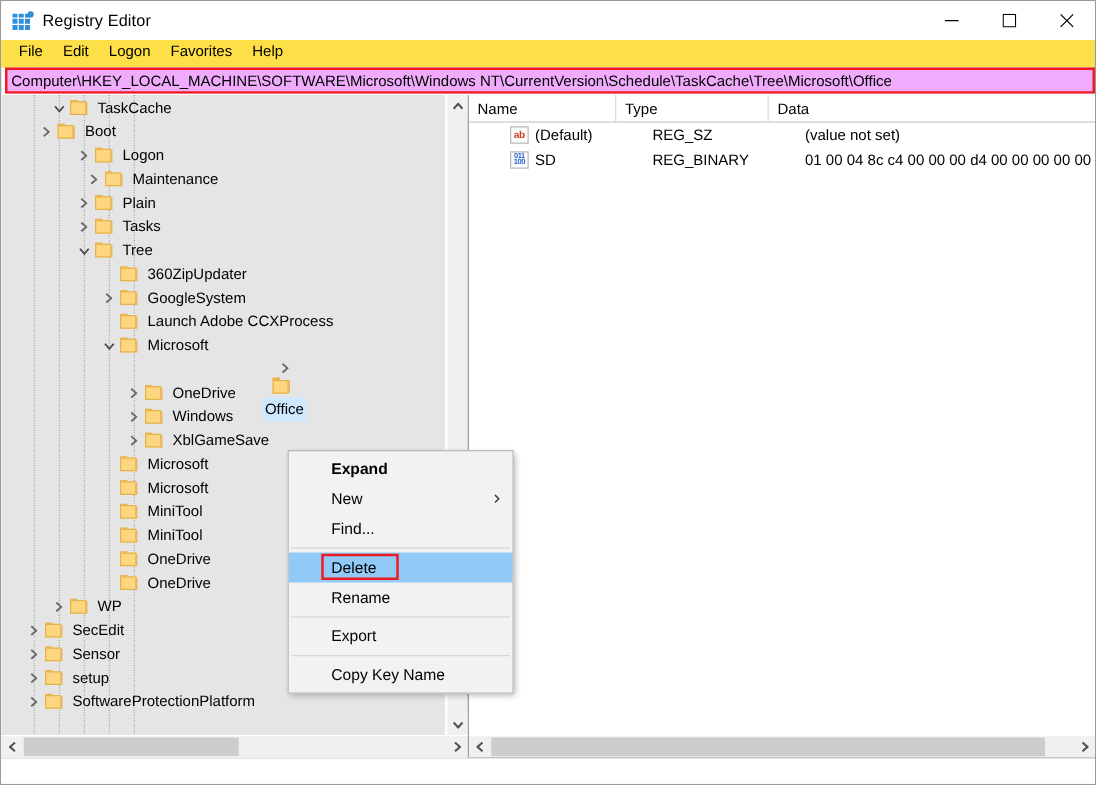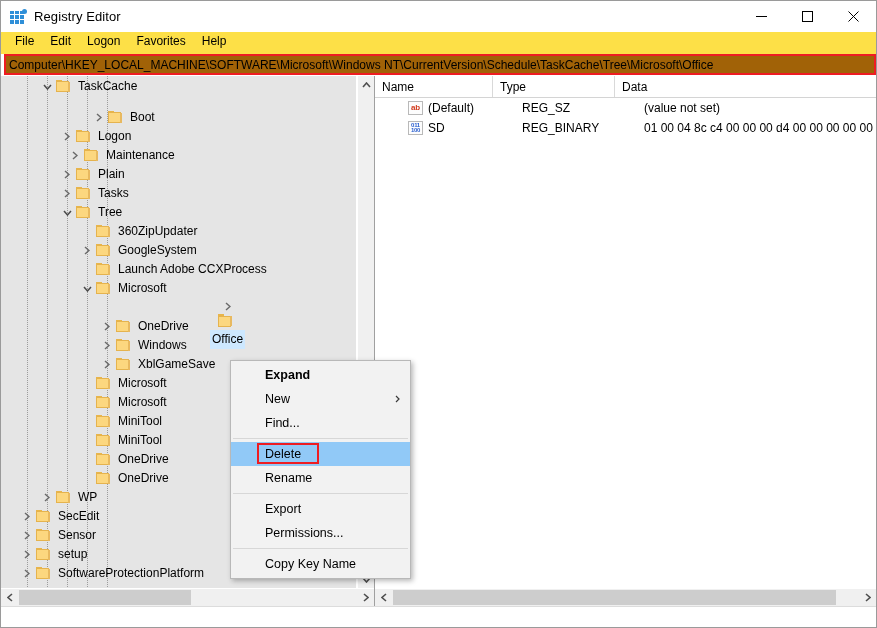--- a/index.html
+++ b/index.html
@@ -101,21 +101,21 @@
     white-space: nowrap;
   }
 
   
   .addressbar-wrap {
     height: 21px;
     min-height: 21px;
     margin: 0 0 0 3px;
     box-sizing: border-box;
     border: 2px solid #ee1c22;
-    background: #a16207;
+    background: #f0abfc;
     display: flex;
     align-items: center;
     overflow: hidden;
   }
   .addressbar-text {
     font-size: 12px;
     padding-left: 3px;
     white-space: nowrap;
     color: #000000;
   }
@@ -502,21 +502,21 @@
                     <polyline points="1,1 4.5,5 8,1" fill="none" stroke="#4a4a4a" stroke-width="1.5"></polyline>
                   </svg>
                 </div>
                 <div class="folder">
                   <div class="tab"></div>
                   <div class="body"></div>
                   <div class="spine"></div>
                 </div>
                 <span class="tlabel">TaskCache</span>
               </div>
-              <div class="trow" style="padding-left: 90px; margin-top: 12px;">
+              <div class="trow" style="padding-left: 28px;">
                 <div class="twist">
                   <svg class="chev" width="6" height="9" viewBox="0 0 6 9">
                     <polyline points="1,1 5,4.5 1,8" fill="none" stroke="#6a6a6a" stroke-width="1.5"></polyline>
                   </svg>
                 </div>
                 <div class="folder">
                   <div class="tab"></div>
                   <div class="body"></div>
                   <div class="spine"></div>
                 </div>
@@ -894,23 +894,20 @@
           <span>Delete</span>
           <span class="redbox"></span>
         </div>
         <div class="ctxitem">
           <span>Rename</span>
         </div>
         <div class="ctxsep"></div>
         <div class="ctxitem">
           <span>Export</span>
         </div>
-        <div class="ctxitem">
-          <span>Permissions...</span>
-        </div>
         <div class="ctxsep"></div>
         <div class="ctxitem">
           <span>Copy Key Name</span>
         </div>
       </div>
 
   </div>
 
   <div class="statusbar"></div>
 </div>

